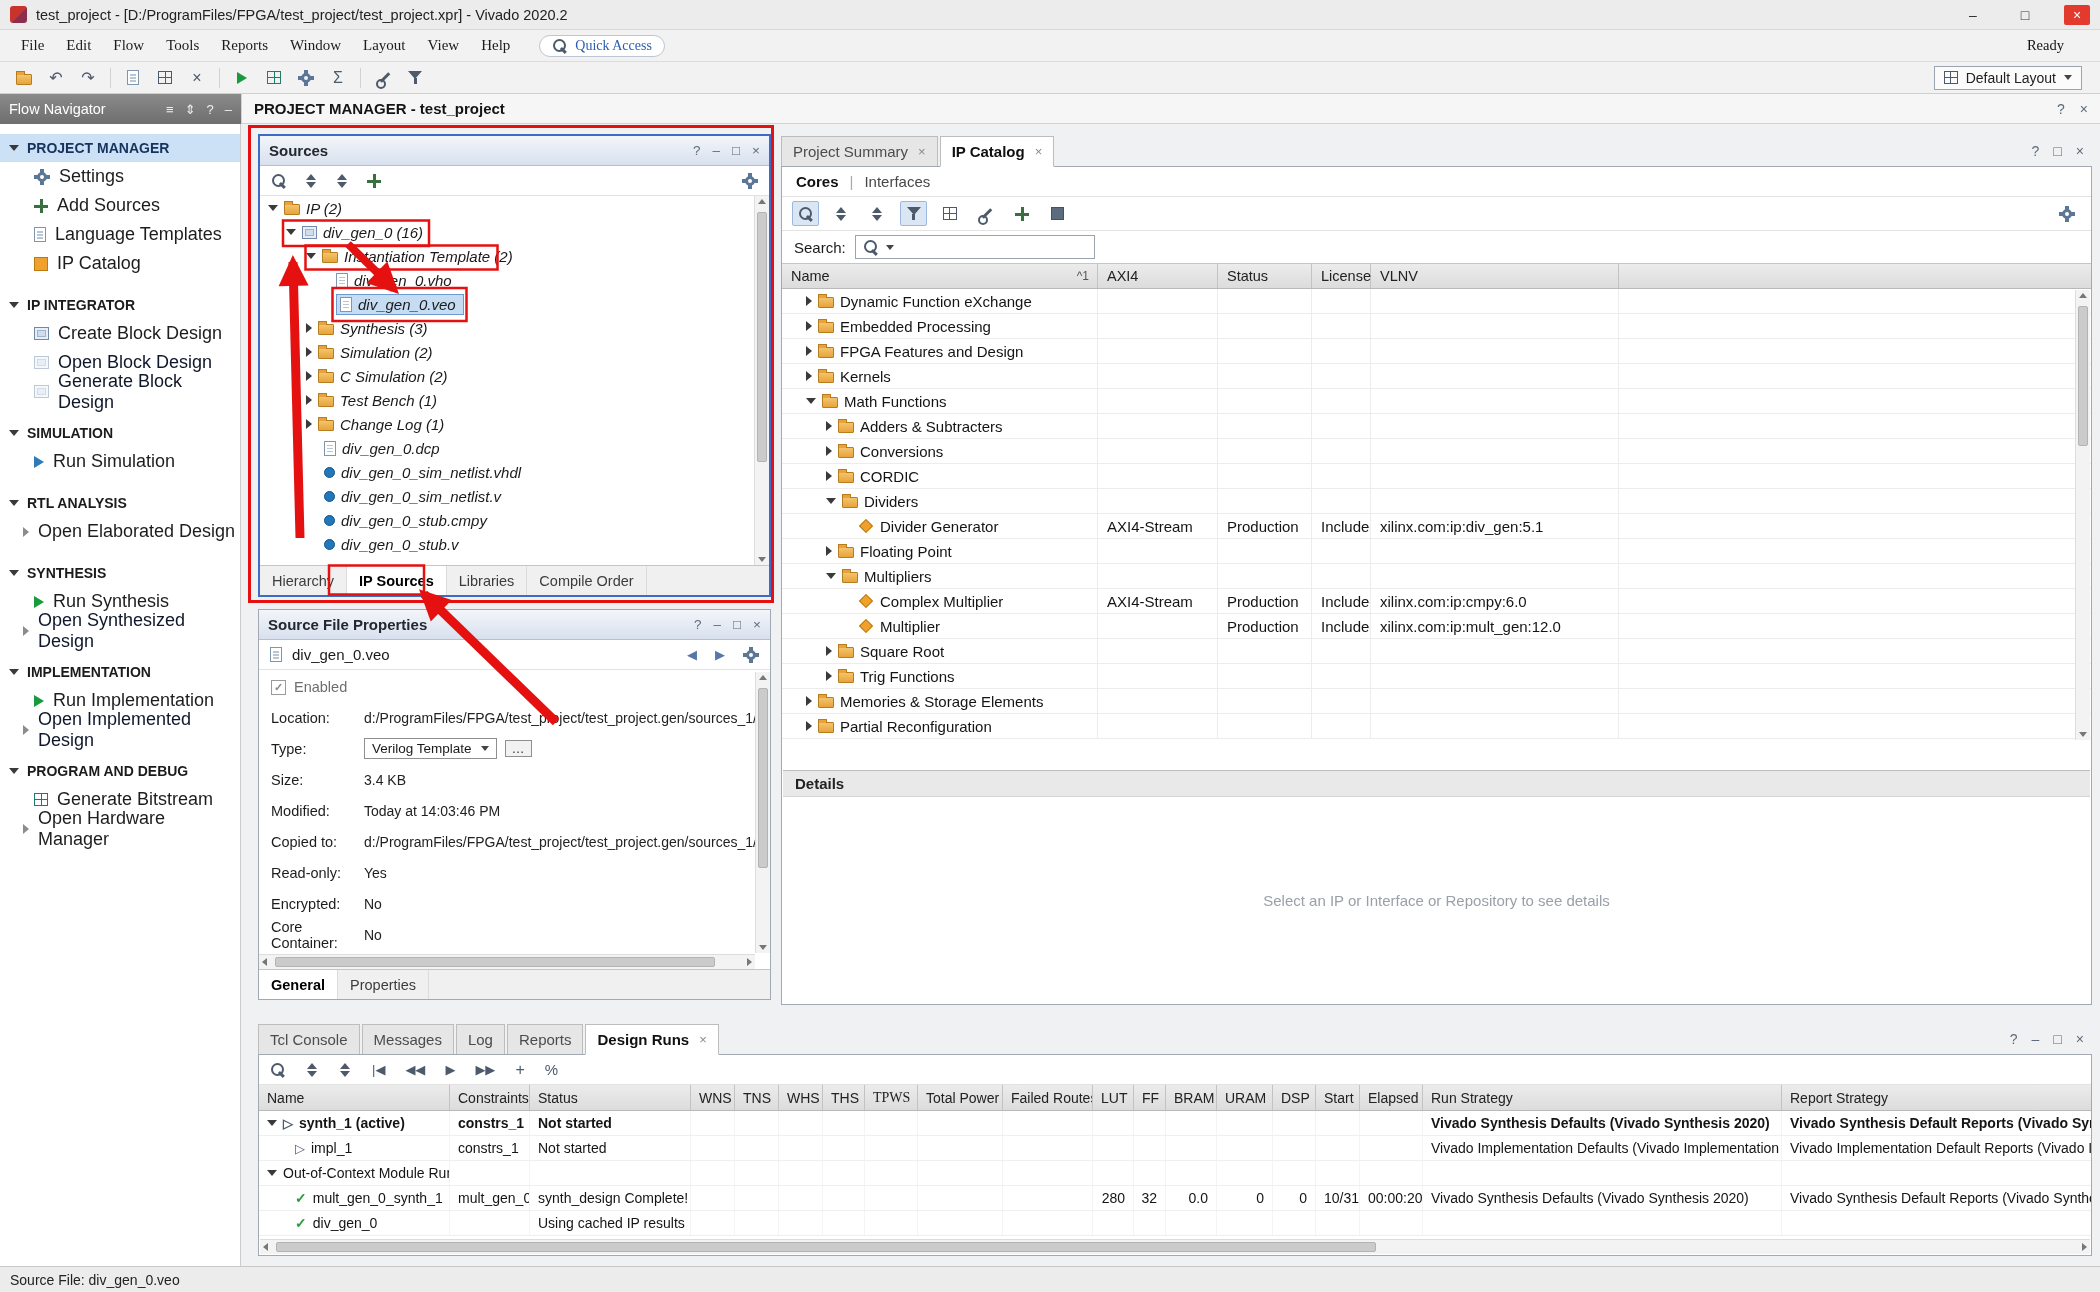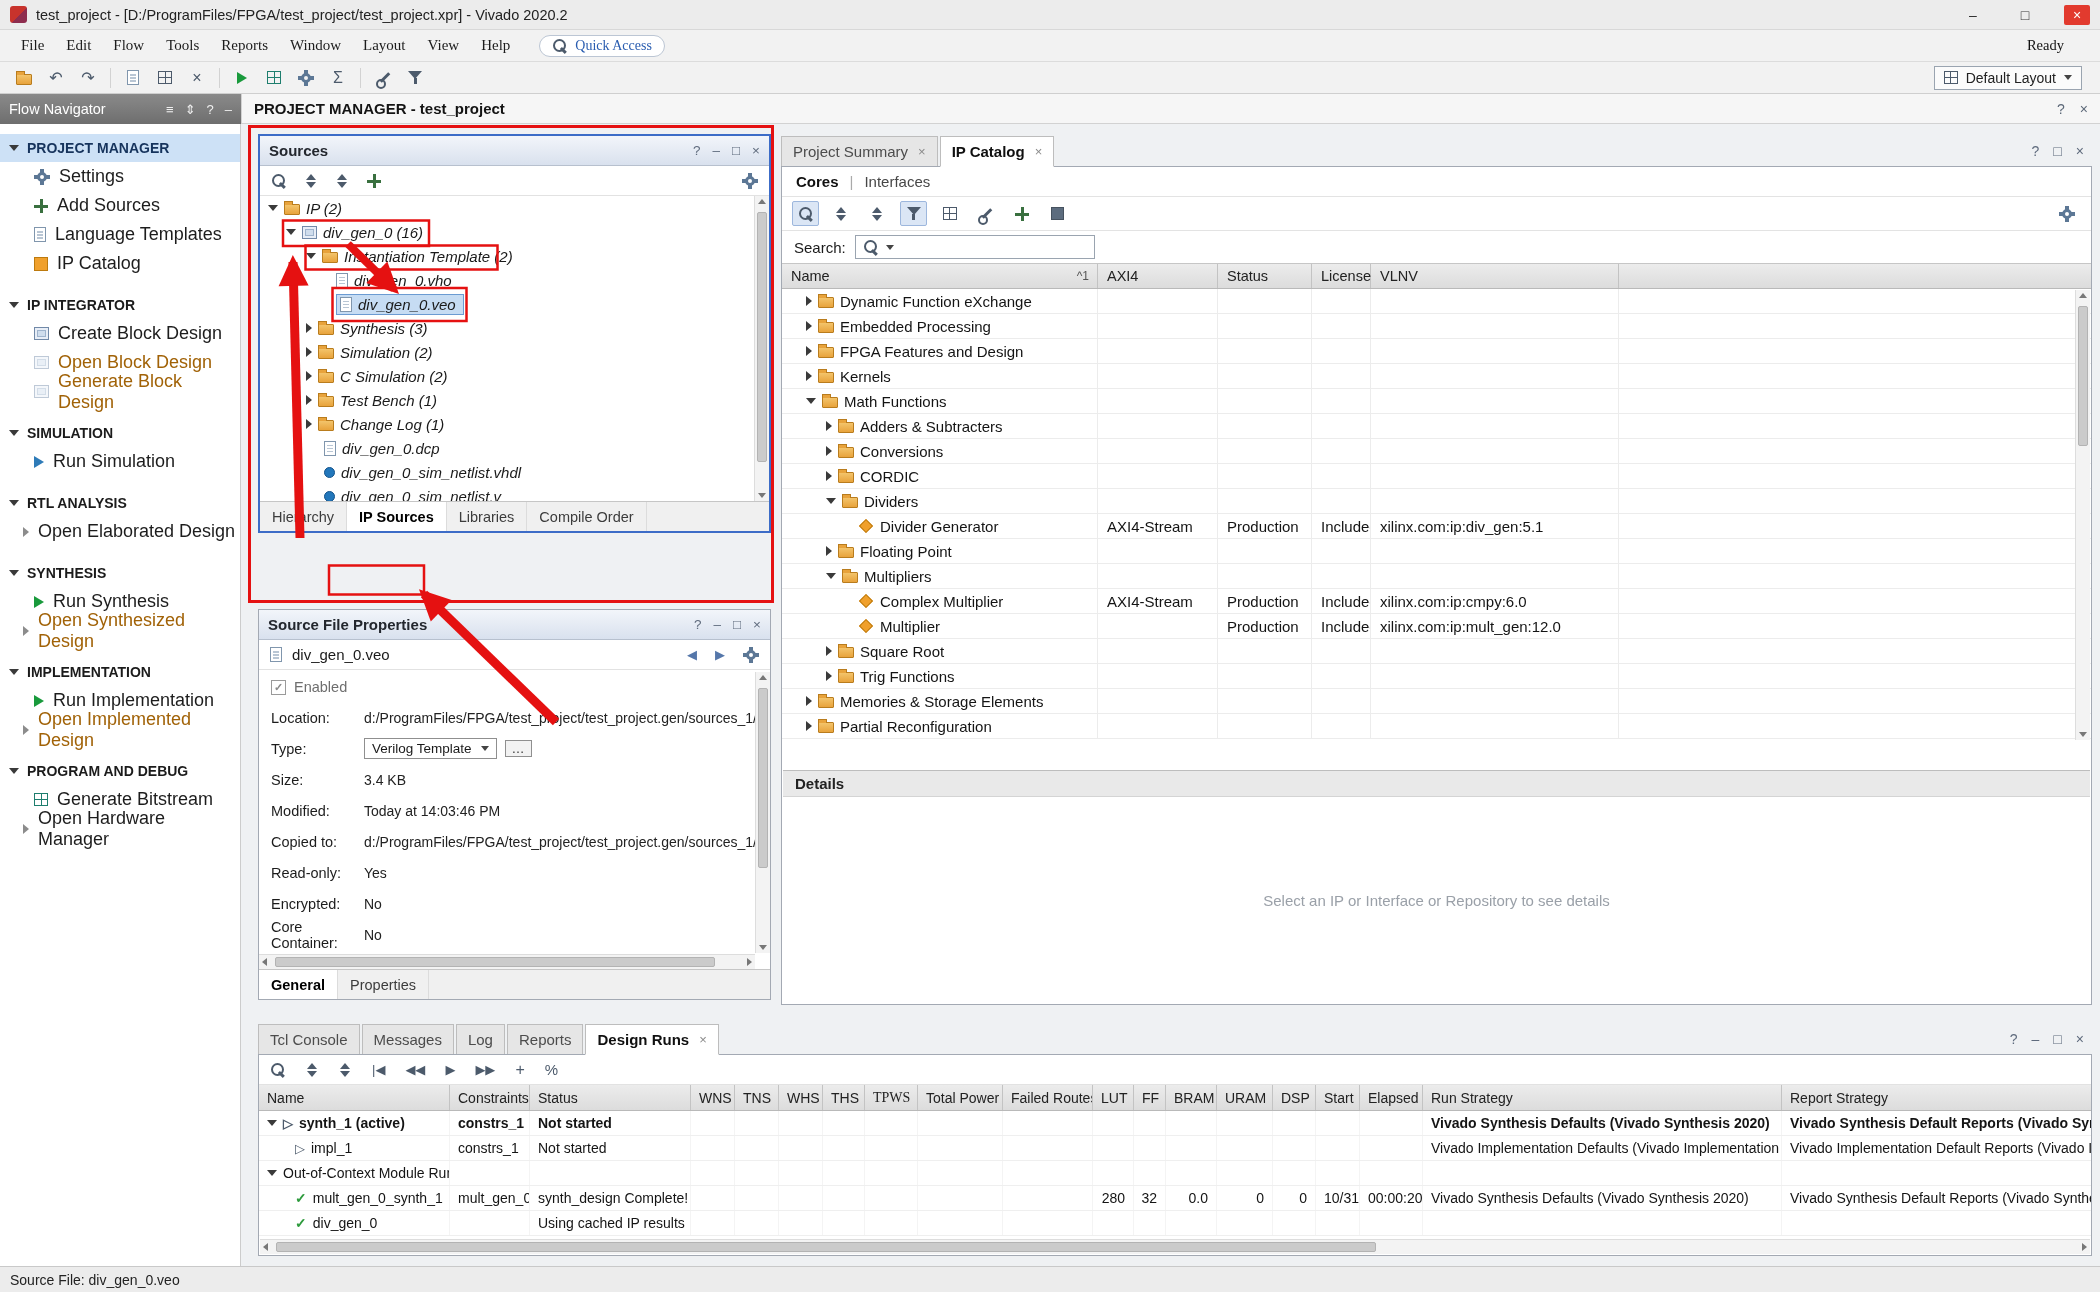--- a/index.html
+++ b/index.html
@@ -24,21 +24,21 @@
   .fnav-hd-icons{margin-left:auto;display:flex;gap:11px;font-size:13px;color:#f0f0f0;}
   .ws-hd{position:absolute;left:241px;top:94px;width:1859px;height:30px;background:#f6f6f6;border-bottom:1px solid #d2d2d2;border-left:1px solid #d2d2d2;display:flex;align-items:center;padding:0 12px;font-weight:bold;color:#141414;}
   .ws-hd-icons{margin-left:auto;display:flex;gap:15px;font-weight:normal;color:#5c6878;font-size:14px;}
   .statusbar{position:absolute;left:0;top:1266px;width:2100px;height:26px;background:#ececec;border-top:1px solid #c9c9c9;display:flex;align-items:center;padding:0 10px;font-size:14px;color:#222;}
   
   .sidebar{position:absolute;left:0;top:124px;width:241px;height:1142px;background:#fff;border-right:1px solid #ccc;padding-top:10px;overflow:hidden;}
   .fsec{margin-bottom:13px;}
   .fsec-hd{height:28px;display:flex;align-items:center;gap:8px;padding-left:9px;font-weight:bold;font-size:14px;color:#1b1b1b;}
   .fsec-hd.selected{background:#cde1f6;color:#16335c;}
   .fitem{height:29px;display:flex;align-items:center;gap:9px;padding-left:34px;font-size:18px;color:#1d1d1d;}
-  .fitem.disabled{color:#a16207;}
+  .fitem.disabled{color:#0f172a;}
   .fitem.disabled .icon{opacity:.45;}
   .fitem.chevitem{padding-left:23px;}
   
   .chev-d{width:0;height:0;border-left:5px solid transparent;border-right:5px solid transparent;border-top:6px solid #3a3a3a;flex:none;}
   .chev-r{width:0;height:0;border-top:5px solid transparent;border-bottom:5px solid transparent;border-left:6px solid #3a3a3a;flex:none;}
   .chev-r.lt{border-left-color:#8c8c8c;}
   .gearico{width:16px;height:16px;position:relative;flex:none;}
   .gearico::before{content:"";position:absolute;inset:3px;border:3px solid #5c7795;border-radius:50%;}
   .gearico::after{content:"";position:absolute;inset:0;background:linear-gradient(#5c7795,#5c7795) 50% 0/4px 4px no-repeat,linear-gradient(#5c7795,#5c7795) 50% 100%/4px 4px no-repeat,linear-gradient(#5c7795,#5c7795) 0 50%/4px 4px no-repeat,linear-gradient(#5c7795,#5c7795) 100% 50%/4px 4px no-repeat;}
   .magico{width:16px;height:16px;position:relative;flex:none;}
@@ -68,21 +68,21 @@
   .wrenchi::before{content:"";position:absolute;left:3px;top:6px;width:12px;height:3px;background:#4c5a6b;transform:rotate(-45deg);}
   .wrenchi::after{content:"";position:absolute;left:0;top:9px;width:6px;height:6px;border:2px solid #4c5a6b;border-radius:50%;}
   .grid-ico{width:14px;height:13px;border:1px solid #4c5a6b;background:linear-gradient(#4c5a6b,#4c5a6b) 50% 0/1px 100% no-repeat,linear-gradient(#4c5a6b,#4c5a6b) 0 50%/100% 1px no-repeat;flex:none;}
   .grid-ico.teal{border-color:#1e7e6e;background:linear-gradient(#1e7e6e,#1e7e6e) 50% 0/1px 100% no-repeat,linear-gradient(#1e7e6e,#1e7e6e) 0 50%/100% 1px no-repeat;}
   .sq-dark{width:13px;height:13px;background:#5c6c7e;border:1px solid #46525f;flex:none;}
   .pressed{background:#dbe6f5;border:1px solid #9db7dd;border-radius:2px;}
   .cb{width:15px;height:15px;border:1px solid #9a9a9a;background:#fff;display:flex;align-items:center;justify-content:center;font-size:11px;color:#8a8a8a;font-weight:bold;flex:none;}
   .glyph{color:#4c5a6b;font-size:13px;}
   
   .panel{position:absolute;background:#fff;}
-  #sources{left:258px;top:134px;width:513px;height:399px;border:2px solid #3c6cc7;}
+  #sources{left:258px;top:134px;width:513px;height:463px;border:2px solid #3c6cc7;}
   #props{left:258px;top:609px;width:513px;height:391px;border:1px solid #a3a9b3;}
   #rightp{left:781px;top:136px;width:1311px;height:869px;background:transparent;}
   #bottomp{left:258px;top:1024px;width:1834px;height:232px;background:transparent;}
   .phd{height:30px;background:linear-gradient(#f2f5fa,#d9e1ee);border-bottom:1px solid #b7c0ce;display:flex;align-items:center;padding:0 9px;}
   .phd .ttl{font-weight:bold;color:#23272e;}
   .phd-icons{margin-left:auto;display:flex;gap:12px;color:#5f6b7d;font-size:13.5px;}
   .ptools{height:30px;border-bottom:1px solid #e2e2e2;display:flex;align-items:center;gap:18px;padding:0 11px;}
   
   .tree{position:absolute;left:0;top:60px;right:0;bottom:30px;overflow:hidden;}
   .trow{height:24px;display:flex;align-items:center;gap:6px;white-space:nowrap;font-size:15px;font-style:italic;}

